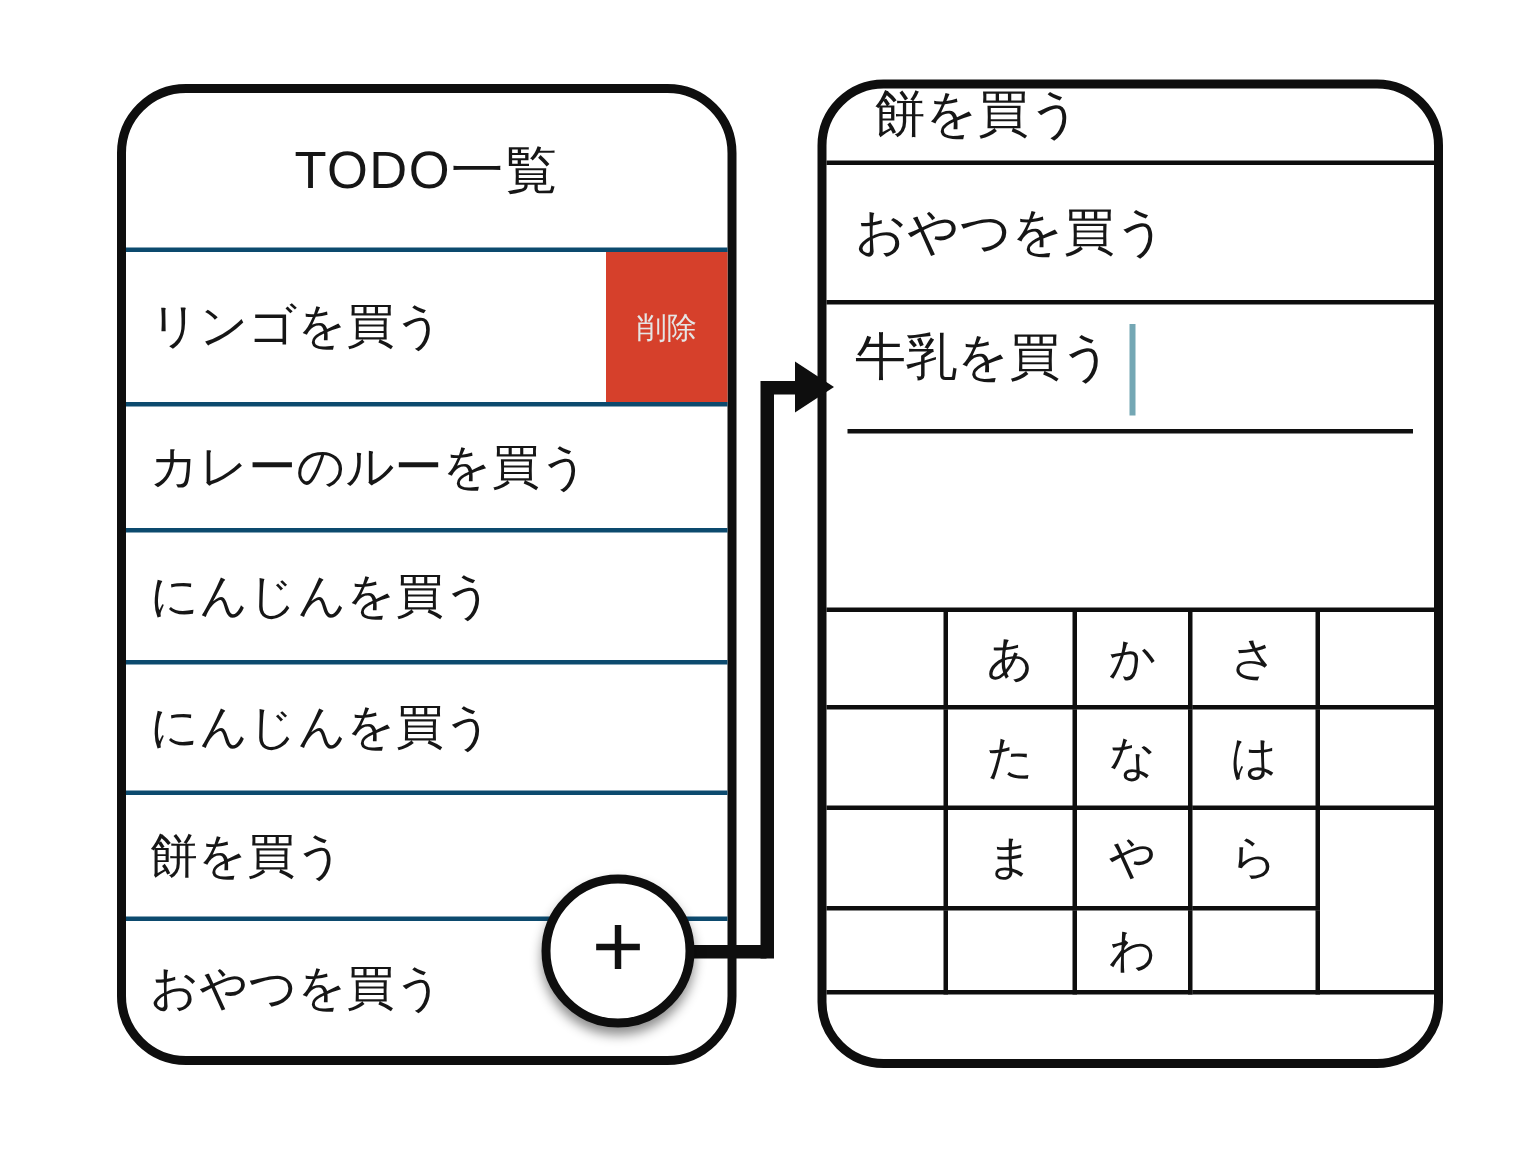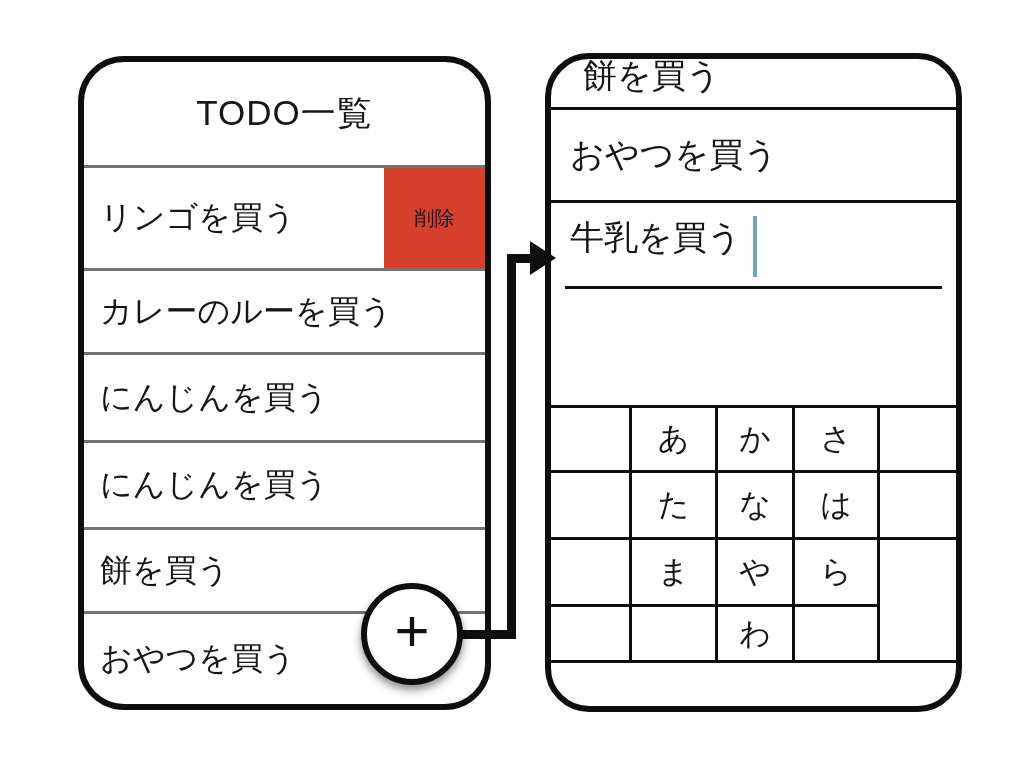--- a/index.html
+++ b/index.html
@@ -6,30 +6,30 @@
   *{box-sizing:border-box;}
   body{font-family:"Liberation Sans","DejaVu Sans",sans-serif;color:#161616;}
   .stage{position:relative;width:1024px;height:768px;background:#ffffff;overflow:hidden;}
 
   
   .panel{position:absolute;background:#fff;border:6px solid #0e0e0e;}
   .left-panel{left:78px;top:56px;width:413px;height:654px;border-radius:46px;
               display:flex;flex-direction:column;}
   .lp-title{height:103px;display:flex;align-items:center;justify-content:center;
             font-size:35px;letter-spacing:1px;}
-  .lp-row{border-top:3px solid #737373;display:flex;align-items:center;
+  .lp-row{border-top:3px solid #0c4a6e;display:flex;align-items:center;
           padding-left:16px;font-size:32px;position:relative;}
   .lp-row1{height:103px;}
   .lp-row2{height:84px;}
   .lp-row3{height:88px;}
   .lp-row4{height:87px;}
   .lp-row5{height:84px;}
   .lp-row6{flex:1;}
-  .delete-btn{position:absolute;top:0;right:0;bottom:0;width:101px;
-              background:#d6402b;color:#0f172a;font-size:20px;
+  .delete-btn{position:absolute;top:0;right:0;bottom:0;width:81px;
+              background:#d6402b;color:#e5e5e5;font-size:20px;
               display:flex;align-items:center;justify-content:center;
               border:none;padding:0;cursor:pointer;text-align:right;}
   .add-btn{position:absolute;left:277px;top:521px;width:102px;height:102px;
            background:#fff;border:6px solid #0e0e0e;border-radius:50%;
            display:flex;align-items:center;justify-content:center;
            z-index:7;box-shadow:0 5px 8px rgba(0,0,0,0.45);cursor:pointer;
            padding:0;}
   .plus-glyph{font-size:60px;font-weight:300;line-height:1;margin-top:-6px;color:#111;}
 
   

